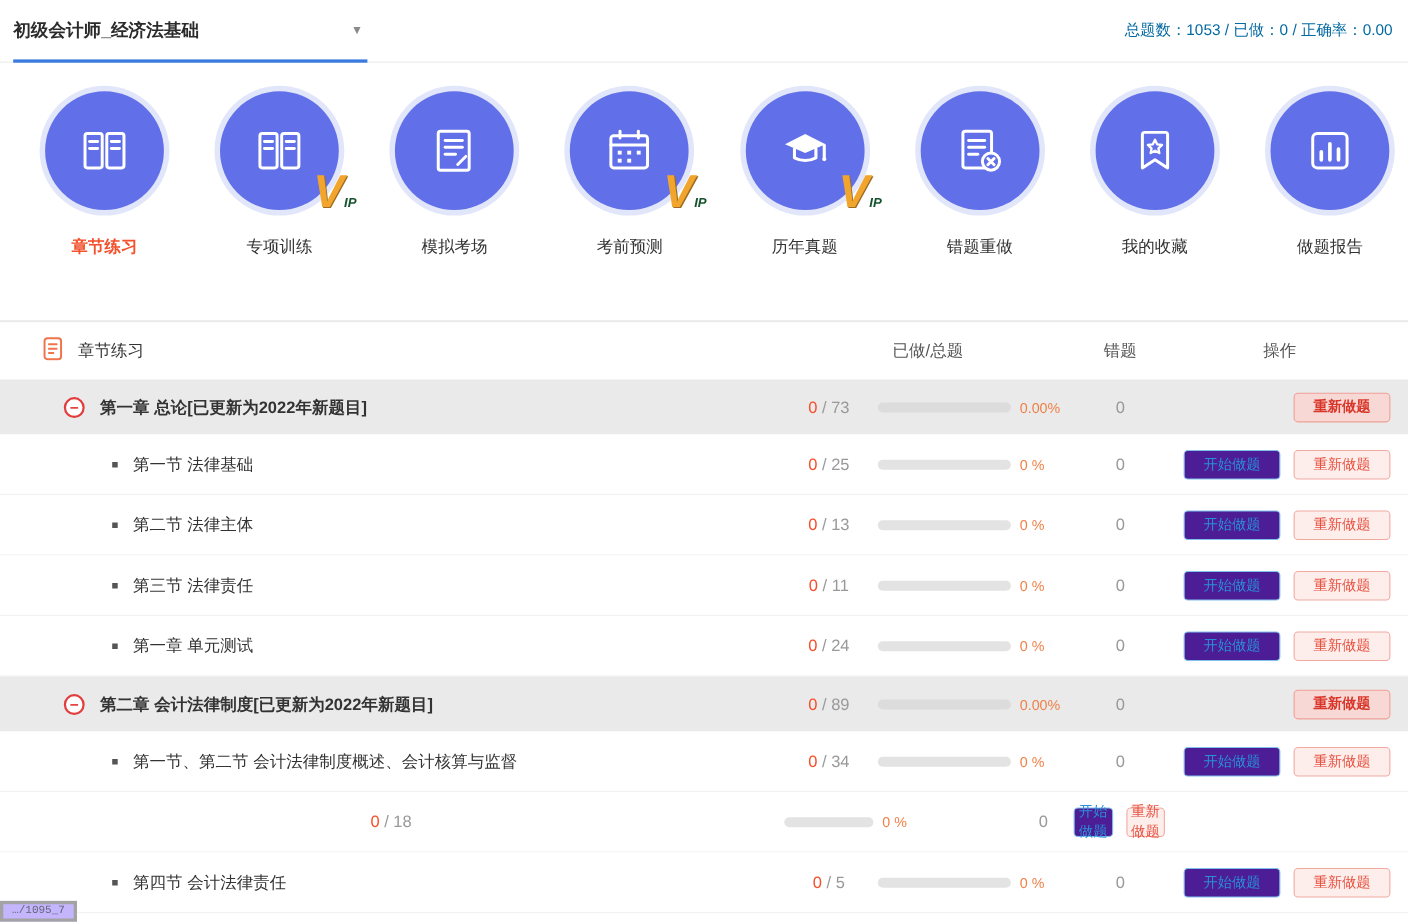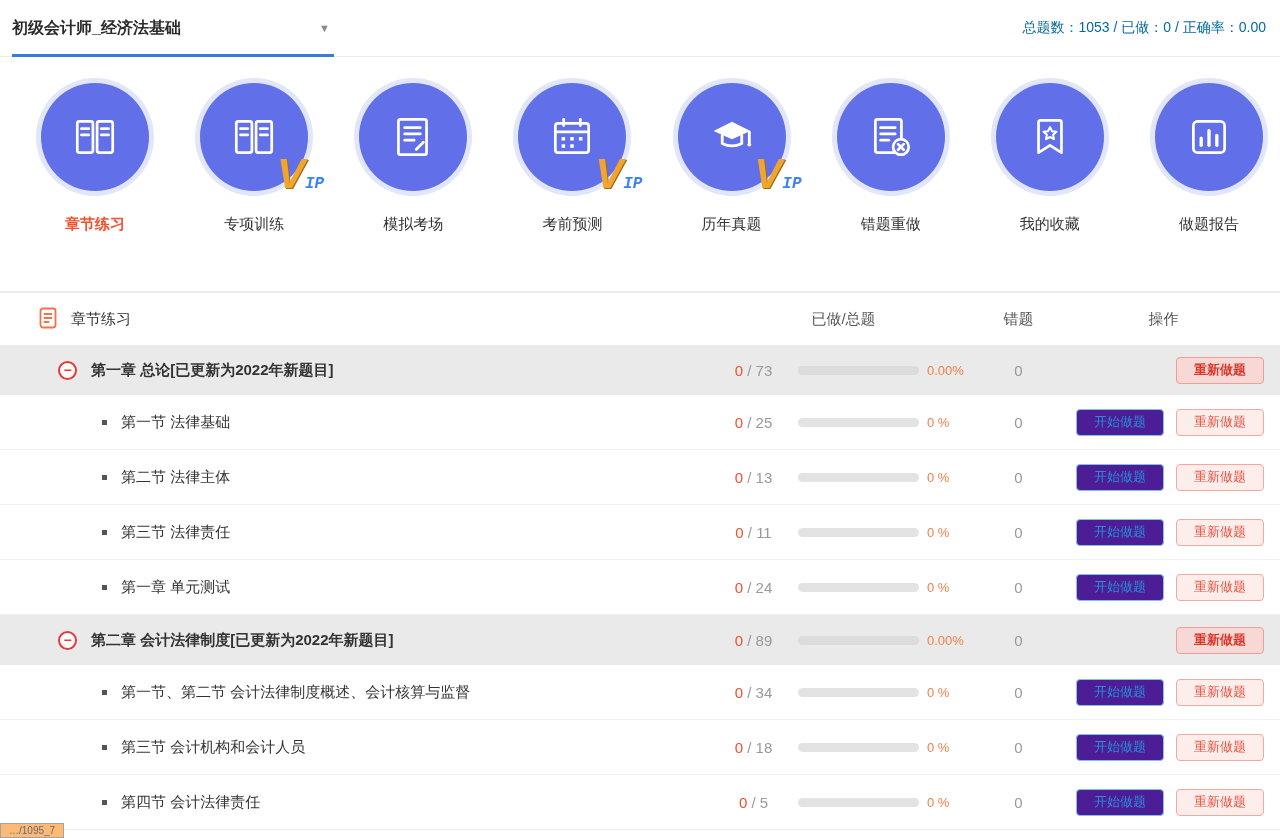--- a/index.html
+++ b/index.html
@@ -71,21 +71,21 @@
   .nav-item.active .nav-label { color:#f4502c; font-weight:bold; }
   .vip {
     position:absolute;
     right:-16px; bottom:-4px;
     font-style:italic;
     font-weight:bold;
     line-height:1;
     white-space:nowrap;
   }
   .vip .v { font-size:42px; color:#f2a52c; text-shadow:1px 1px 0 #9c6a20; }
-  .vip .ip { font-size:16px; color:#3b82f6;font-family:Liberation Mono, monospace; }
+  .vip .ip { font-size:12px; color:#14532d; }
 
   
   .table-sec { border-top:2px solid #ebebeb; }
   .table-header {
     display:grid;
     grid-template-columns:1fr 265px 85px 205px;
     align-items:center;
     height:52px;
     padding-right:14px;
   }
@@ -136,26 +136,27 @@
     font-family:inherit;
     background:none;
   }
   .btn.start { background:#4c1d95; border-color:#7fc0ec; color:#2a8ed6; }
   .btn.redo  { background:#fdeeec; border-color:#f2a9a2; color:#e8503f; }
   .row.chapter .btn.redo { background:#f8d8d4; border-color:#ef9f97; color:#d9362a; font-weight:bold; }
 
   .status-bar {
     position:absolute;
     left:0; bottom:0;
-    background:#fdba74;
-    border:1px solid #a3a3a3;
+    background:#c4b5fd;
+    border:3px solid #a3a3a3;
     color:#667;
     font-size:10px;
     padding:1px 8px;
     z-index:5;
+    font-family:Liberation Mono, monospace;
   }
 </style>
 </head>
 <body>
 
 <div class="app">
 
   <header class="topbar">
     <div class="course">
       <span class="course-title">初级会计师_经济法基础</span>
@@ -421,24 +422,20 @@
             </div>
           </div>
           <div class="cell-pct">0 %</div>
           <div class="cell-wrong">0</div>
           <div class="btns">
             <button class="btn start">开始做题</button>
             <button class="btn redo">重新做题</button>
           </div>
         </div>
         <div class="row section">
-          <div class="row-title">
-            <span class="bullet"></span>
-            <span>第三节 会计机构和会计人员</span>
-          </div>
           <div class="cell-count"><span class="done">0</span> / <span class="total">18</span></div>
           <div class="cell-bar">
             <div class="bar">
               <div class="fill" style="width:0%"></div>
             </div>
           </div>
           <div class="cell-pct">0 %</div>
           <div class="cell-wrong">0</div>
           <div class="btns">
             <button class="btn start">开始做题</button>

